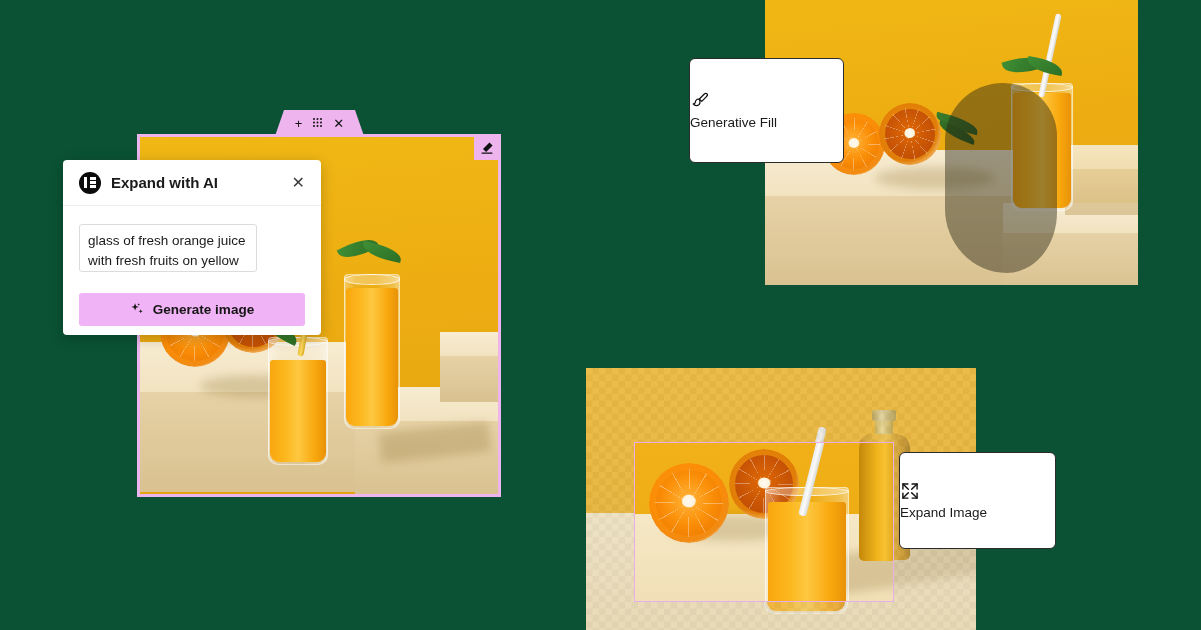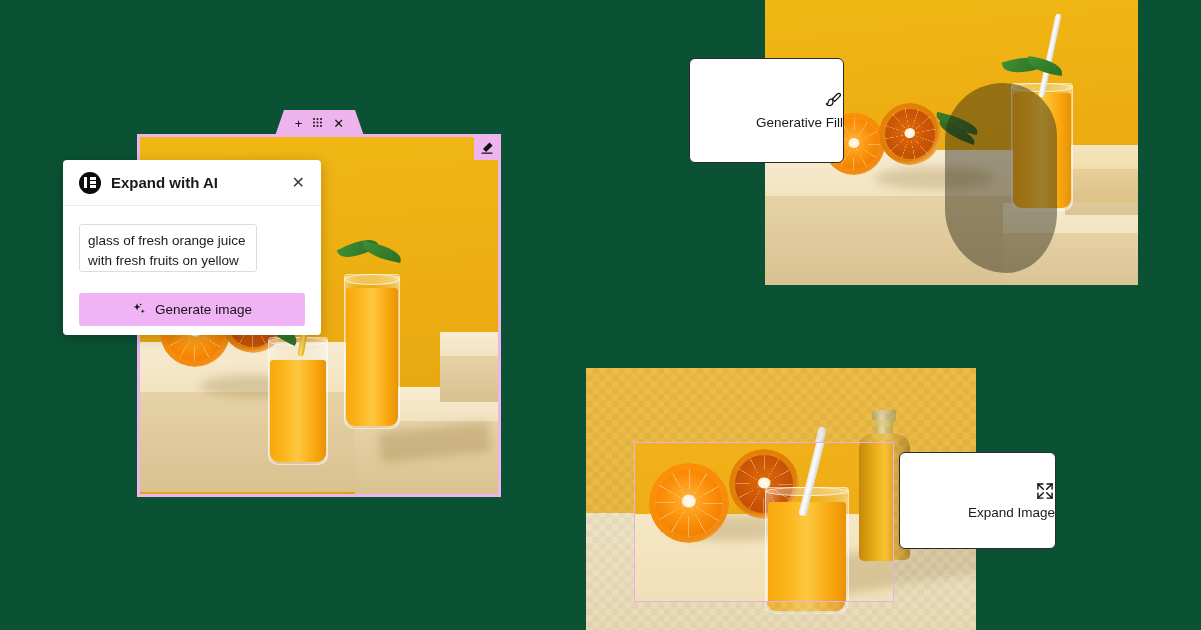--- a/index.html
+++ b/index.html
@@ -134,30 +134,29 @@
   #ai-prompt {
     margin:18px 16px 0; height:48px; border:1px solid #dcdcdc; border-radius:3px;
     padding:6px 8px; font-size:13.5px; line-height:20px; color:#1a1a1a;
     font-family:"Liberation Sans", sans-serif; resize:none; overflow:hidden;
     background:#fff;
   }
   #ai-generate {
     margin:17px 16px 0; height:33px; width:calc(100% - 32px);
     background:#f0b3f5; border:none; border-radius:3px; cursor:pointer;
     display:flex; align-items:center; justify-content:center; gap:8px;
-    font-size:13.5px; font-weight:normal; color:#141414;
+    font-size:13.5px; font-weight:bold; color:#141414;
     font-family:"Liberation Sans", sans-serif;
   }
 
   
   .action-card {
     position:absolute; background:#fff; border:1px solid #2b2b2b; border-radius:6px;
-    display:flex; flex-direction:column; align-items:flex-end; justify-content:center;
+    display:flex; flex-direction:column; align-items:flex-start; justify-content:center;
     gap:4px;
-    padding-left:41px;
   }
   .action-card .lbl { font-size:13.5px; color:#1a1a1a; }
   #card-gen-fill  { left:689px; top:58px;  width:155px; height:105px; }
   #card-expand    { left:899px; top:452px; width:157px; height:97px; }
 
   
   #img-genfill {
     position:absolute; left:765px; top:-5px; width:373px; height:290px;
   }
   #genfill-blob {

